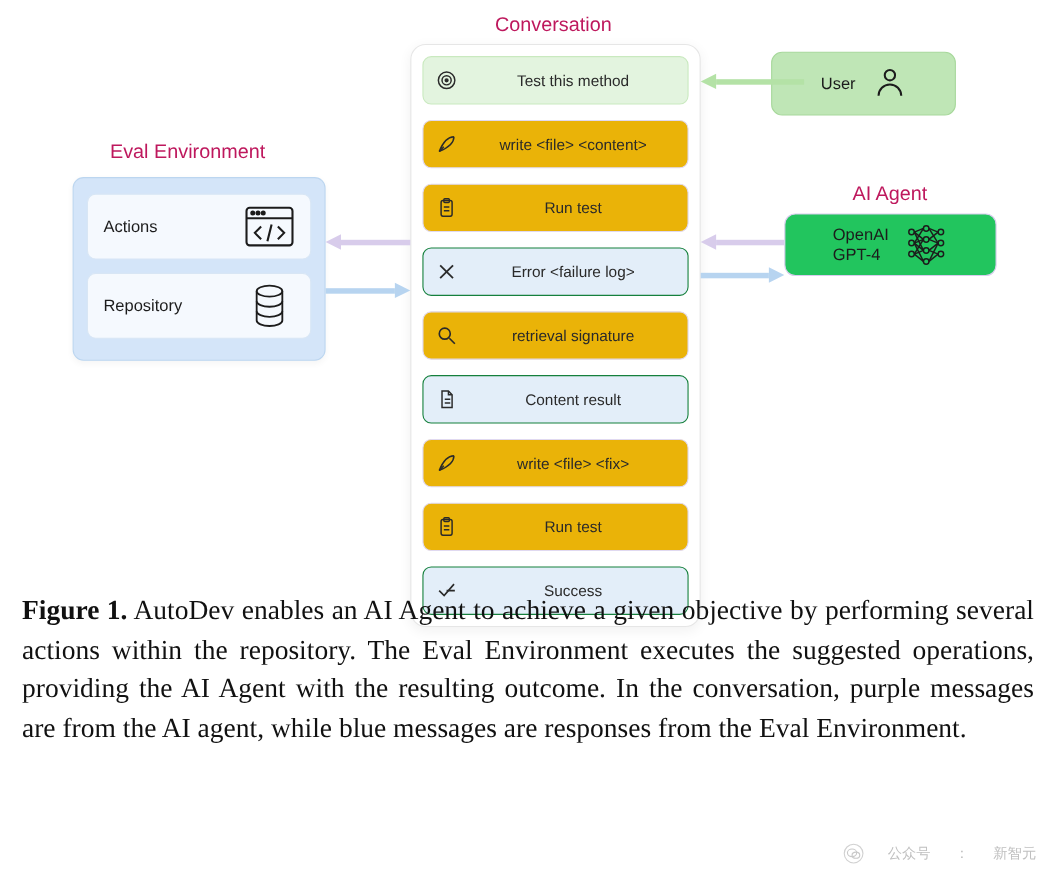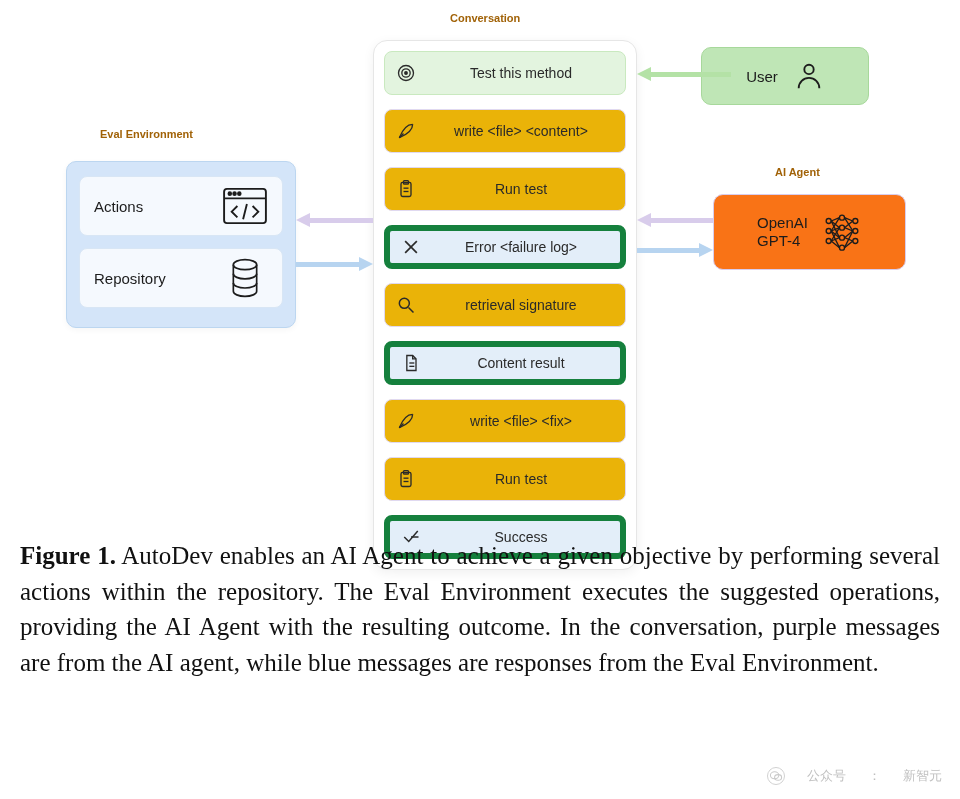--- a/index.html
+++ b/index.html
@@ -11,23 +11,23 @@
     position: relative;
     overflow: hidden;
   }
   .canvas {
     position: relative;
     width: 100%;
     height: 510px;
   }
   .section-title {
     position: absolute;
-    font-weight: 700;
-    font-size: 11px;
-    color: #a16207;
+    font-weight: 400;
+    font-size: 18px;
+    color: #be185d;
   }
   
   .eval-box {
     position: absolute;
     left: 66px;
     top: 161px;
     width: 230px;
     height: 167px;
     background: #d4e5f9;
     border: 1px solid #bcd6f0;
@@ -78,21 +78,21 @@
     gap: 10px;
     height: 44px;
     border-radius: 8px;
     padding: 0 10px;
     font-size: 14px;
     color: #2a2a2a;
   }
   .conv-row .msg-text { flex: 1; text-align: center; }
   .conv-green  { background: #e3f4df; border: 1px solid #c9e9bf; }
   .conv-purple { background: #eab308; border: 1px solid #e0d9f0; }
-  .conv-blue   { background: #e3eef9; border: 6px solid #15803d; }
+  .conv-blue   { background: #e3eef9; border: 1px solid #15803d; }
   .row-icon {
     width: 22px; height: 22px; display:flex; align-items:center; justify-content:center;
   }
   
   .user-box {
     position: absolute;
     left: 701px;
     top: 47px;
     width: 168px;
     height: 58px;
@@ -105,22 +105,22 @@
     gap: 16px;
     font-size: 15px;
     color: #1c1c1c;
   }
   
   .agent-box {
     position: absolute;
     left: 713px;
     top: 194px;
     width: 193px;
-    height: 76px;
-    background: #f97316;
+    height: 57px;
+    background: #22c55e;
     border: 1px solid #d8cdee;
     border-radius: 10px;
     display: flex;
     align-items: center;
     justify-content: center;
     gap: 14px;
     padding: 0 14px;
     font-size: 15px;
     color: #1c1c1c;
   }

